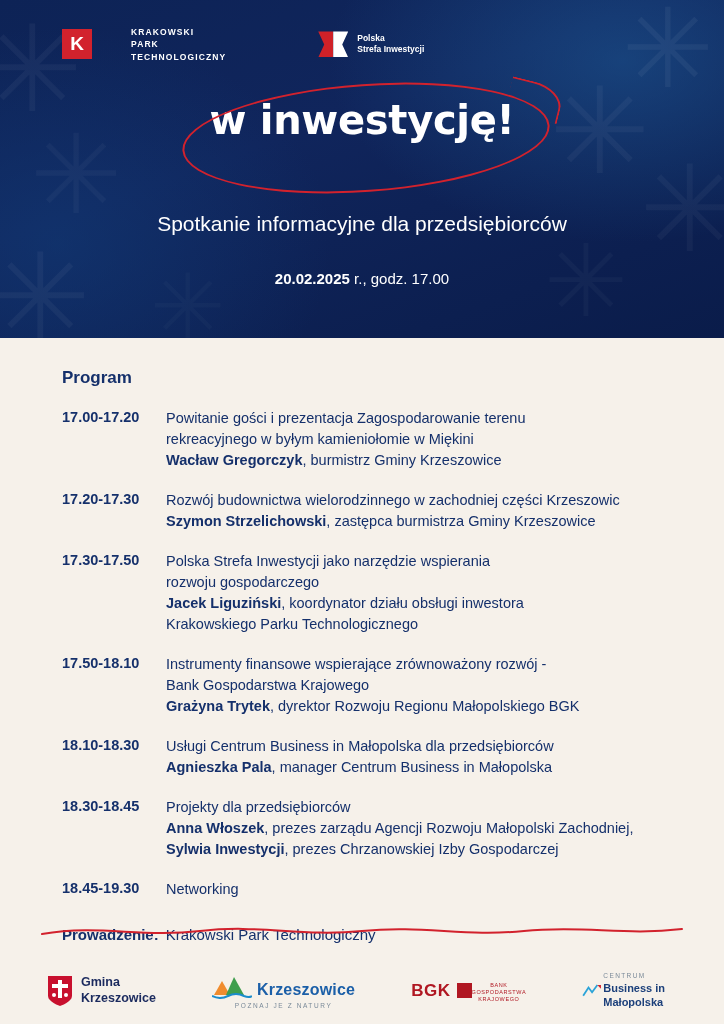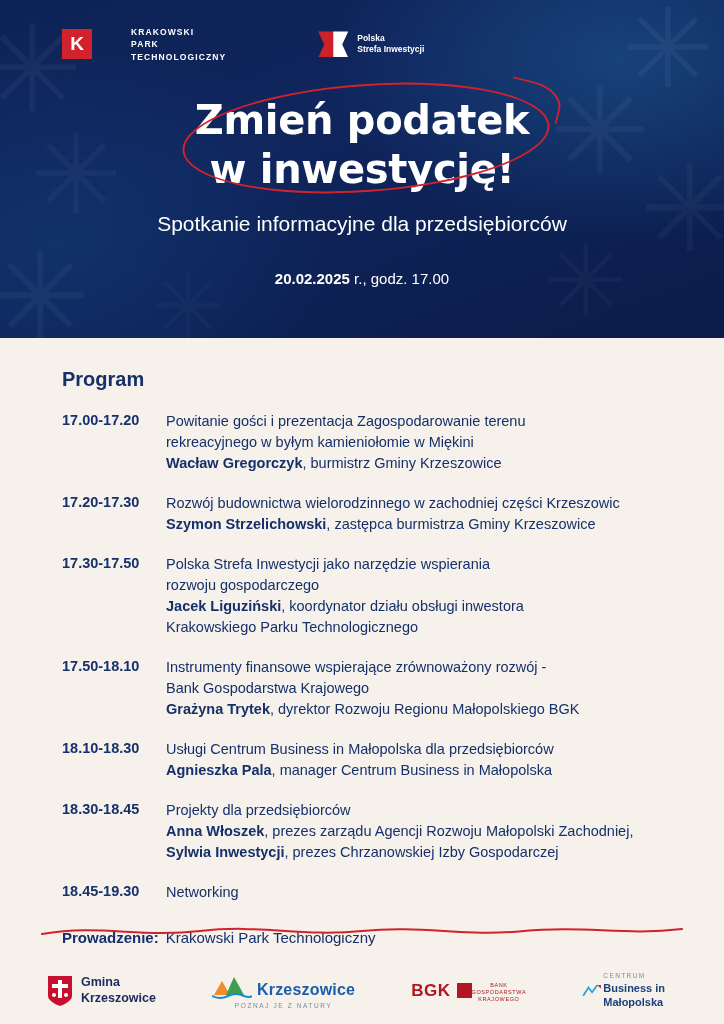--- a/index.html
+++ b/index.html
@@ -140,21 +140,21 @@
   .meta .date b { font-weight: bold; }
   .meta .place { font-size: 15px; margin-top: 8px; }
 
   
   .content {
     position: relative;
     padding: 30px 56px 0 62px;
   }
   .program-head {
     color: #15306b;
-    font-size: 20px;
+    font-size: 17px;
     font-weight: bold;
     margin-bottom: 20px;
   }
   .row {
     display: flex;
     margin-bottom: 19px;
     align-items: flex-start;
   }
   .time {
     flex: 0 0 104px;
@@ -245,21 +245,20 @@
       </div>
       <div class="psi-text">
         <div>Polska</div>
         <div>Strefa Inwestycji</div>
       </div>
     </div>
   </div>
 
   <div class="title-wrap">
     <div class="ellipse"></div>
-    <div class="title-line">Zmień podatek</div>
     <div class="title-line">w inwestycję!</div>
   </div>
 
   <div class="subtitle">Spotkanie informacyjne dla przedsiębiorców</div>
 
   <div class="meta">
     <div class="date">
       <b>20.02.2025</b><span> r., godz. 17.00</span>
     </div>
   </div>

